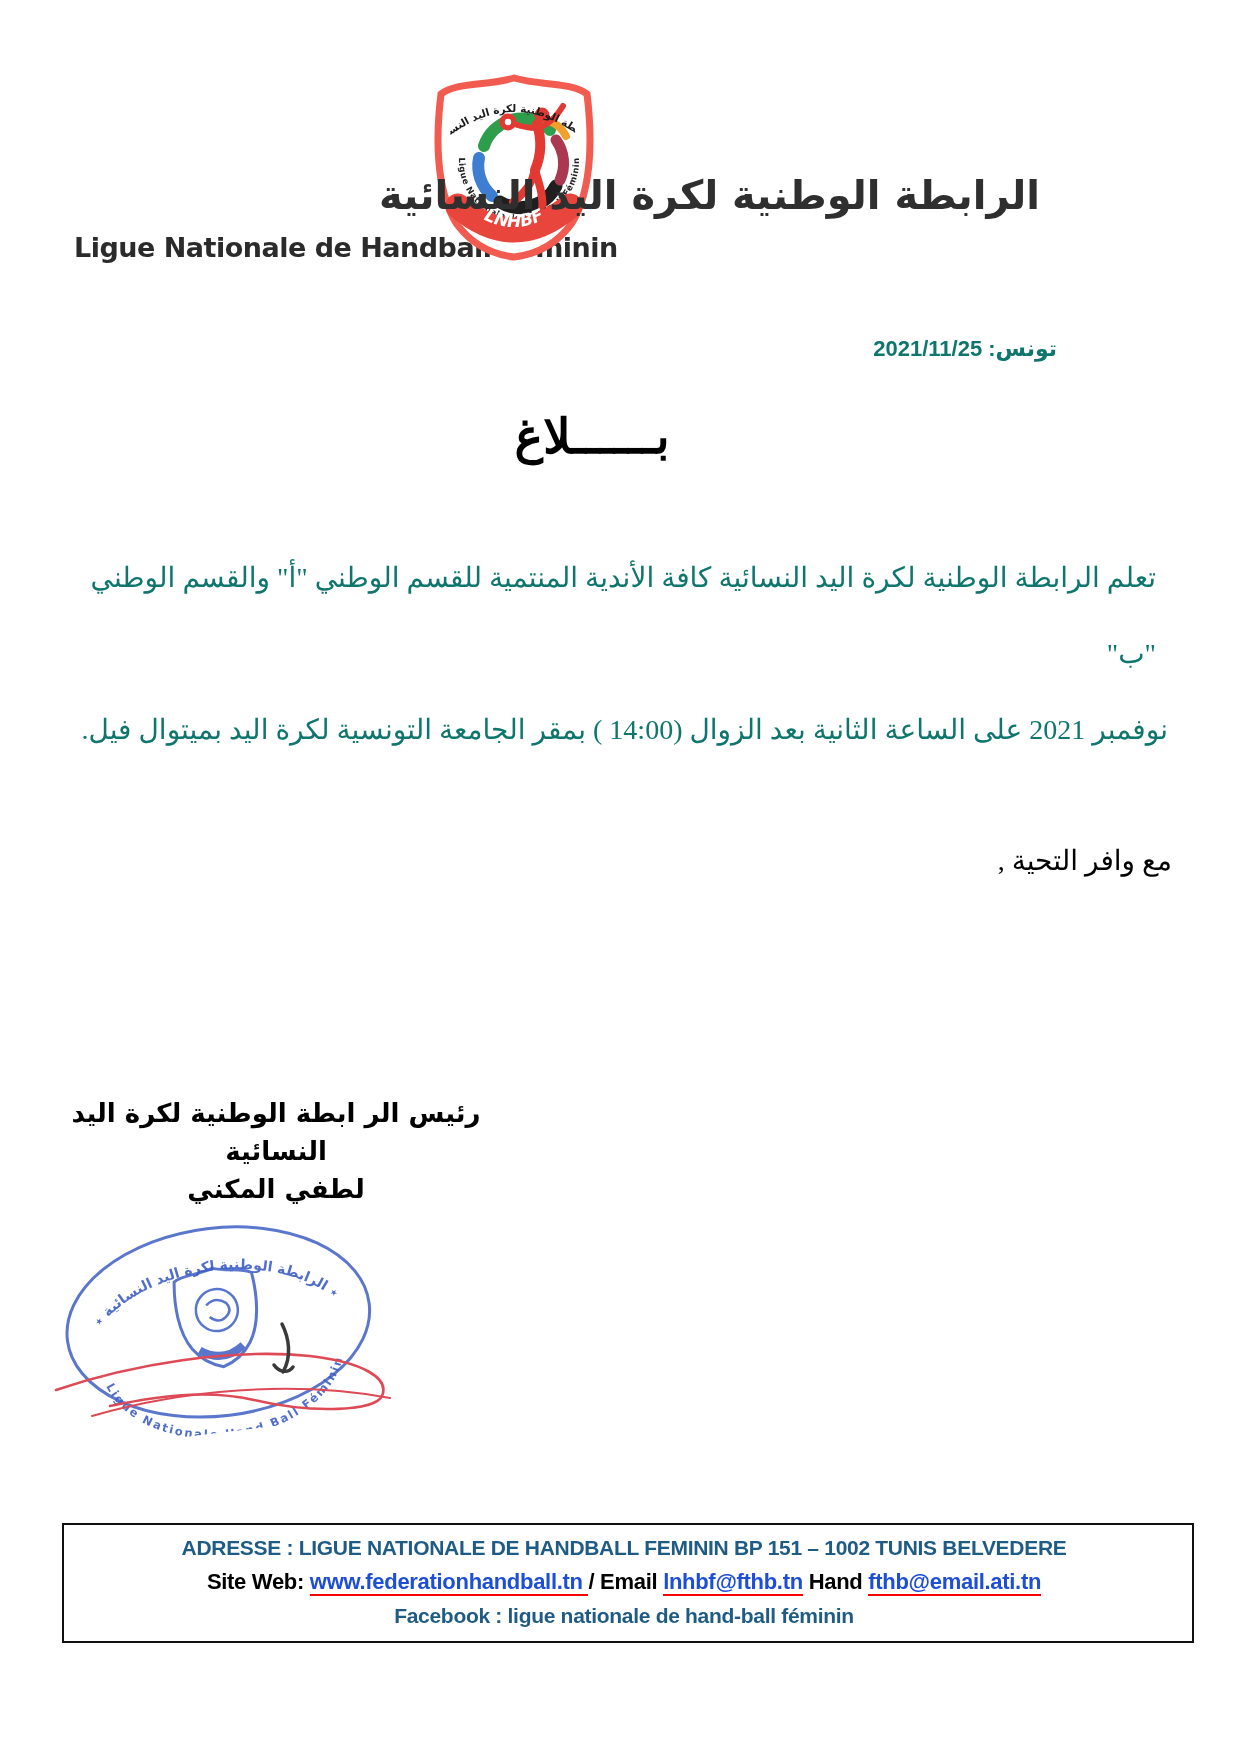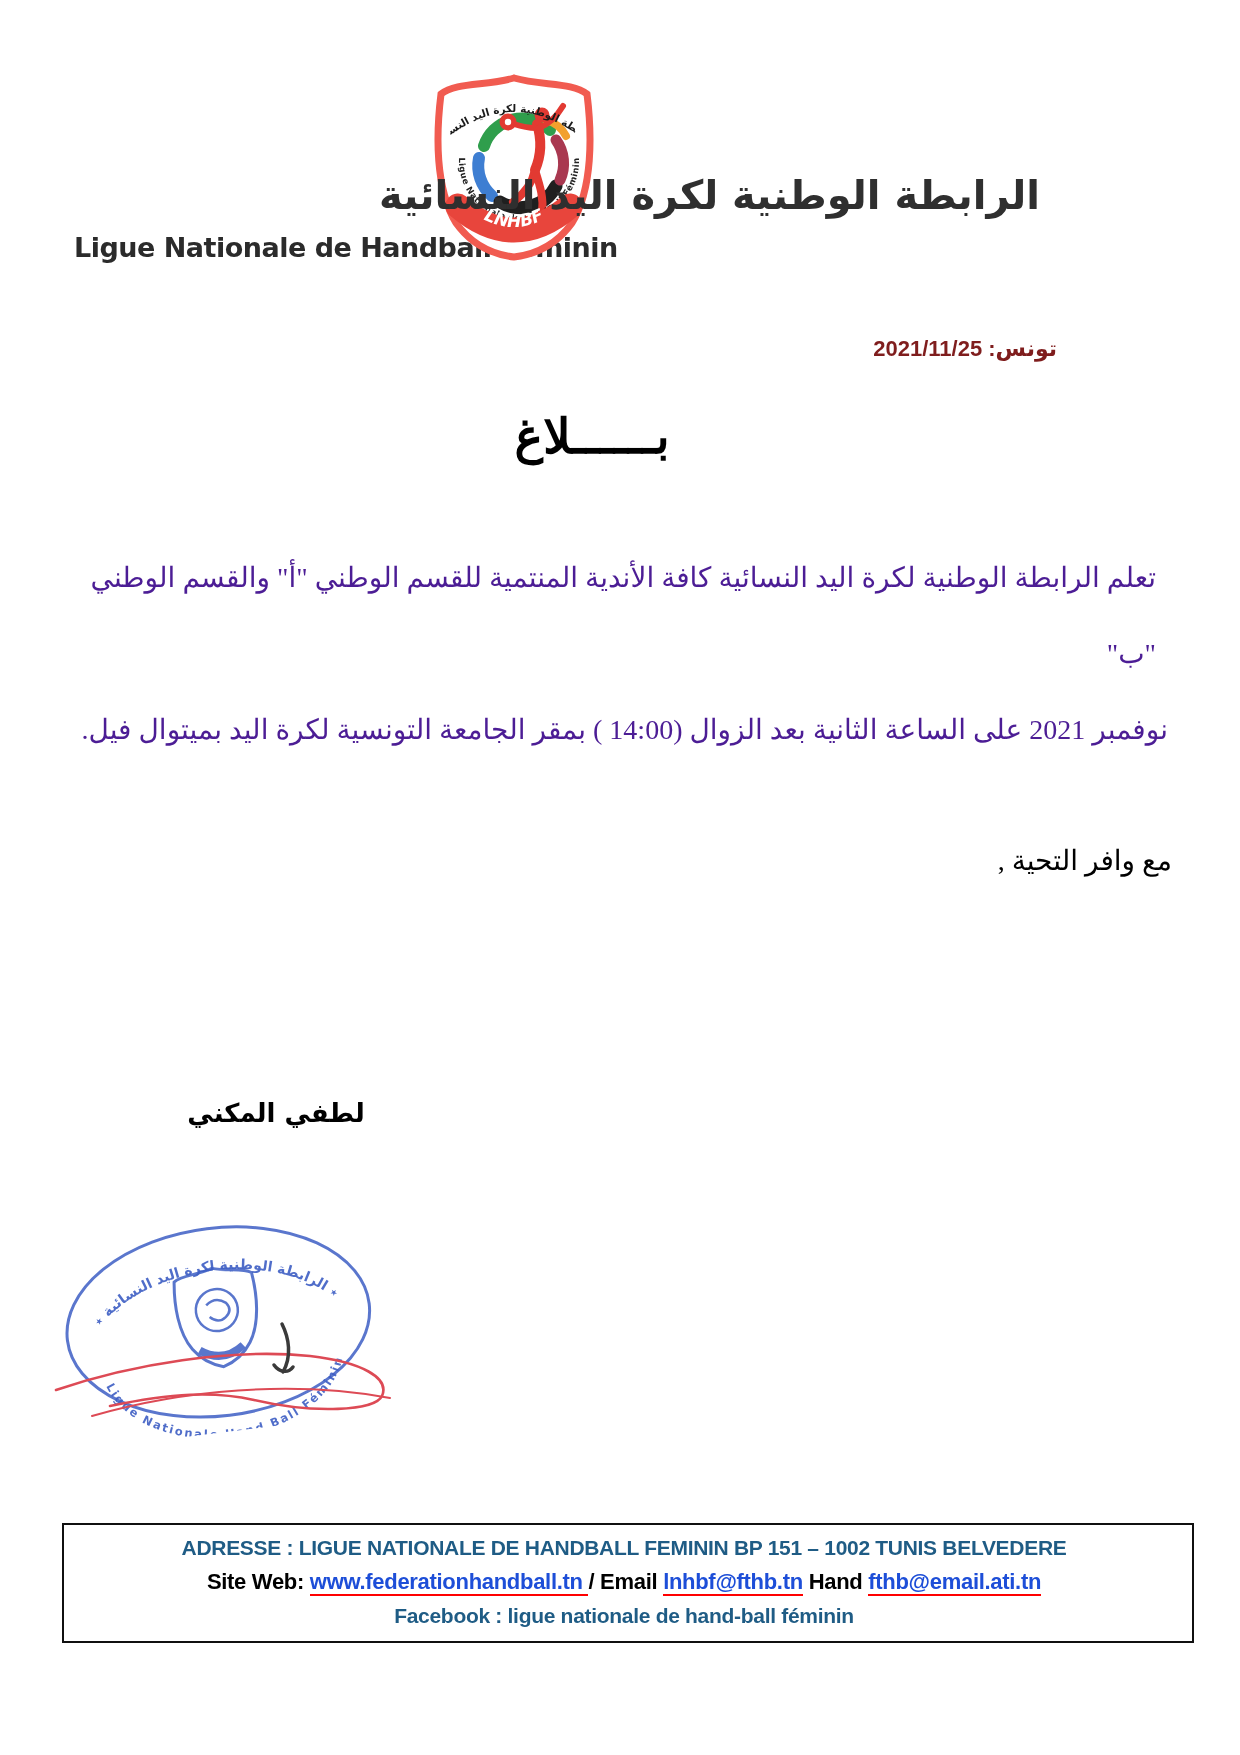--- a/index.html
+++ b/index.html
@@ -21,35 +21,35 @@
   .logo-wrap{position:absolute;left:424px;top:70px;width:180px;height:192px;}
   .org-ar{
     position:absolute;right:200px;top:172px;
     font-size:40px;font-weight:bold;color:#2f2f2f;
     direction:rtl;
     font-family:"DejaVu Sans","Liberation Sans",sans-serif;
   }
   
   .date-line{
     position:absolute;right:183px;top:336px;
-    font-size:22px;font-weight:bold;color:#7f1d1d;
+    font-size:22px;font-weight:bold;color:#0f766e;
     direction:rtl;
   }
   .doc-title{
     position:absolute;left:0;right:0;top:408px;
     text-align:center;transform:translateX(-28px);
     font-size:48px;font-weight:bold;color:#000;
     direction:rtl;
     font-family:"Liberation Serif","DejaVu Serif",serif;
   }
   
   .body-text{
     position:absolute;left:70px;right:72px;top:540px;
     direction:rtl;text-align:right;
-    font-size:28px;color:#4c1d95;line-height:76px;
+    font-size:28px;color:#0f766e;line-height:76px;
     font-family:"Liberation Serif","DejaVu Serif",serif;
   }
   .body-text .l1{padding-right:12px;}
   .closing{
     position:absolute;right:68px;top:800px;
     direction:rtl;font-size:28px;color:#000;
     font-family:"Liberation Serif","DejaVu Serif",serif;
     margin-top:44px;
   }
   
@@ -138,20 +138,21 @@
   <div class="doc-title">بــــــلاغ</div>
 
   <div class="body-text">
     <div class="l1">تعلم  الرابطة الوطنية لكرة اليد النسائية  كافة الأندية المنتمية للقسم الوطني "أ" والقسم الوطني "ب"</div>
     <div class="l3">نوفمبر 2021 على الساعة الثانية بعد الزوال (14:00 ) بمقر الجامعة التونسية لكرة اليد بميتوال فيل.</div>
   </div>
 
   <div class="closing">مع وافر التحية ,</div>
 
   <div class="sig-block">
+    <div>رئيس الر ابطة الوطنية لكرة اليد النسائية</div>
     <div>لطفي المكني</div>
   </div>
 
   <div class="stamp-wrap">
     <svg viewBox="0 0 320 220" width="320" height="220">
       <defs>
         <path id="stampArcTop" d="M26,128 A136,84 0 0 1 294,128" fill="none"></path>
         <path id="stampArcBottom" d="M44,116 A122,84 0 1 0 276,116" fill="none"></path>
       </defs>
       <ellipse cx="160" cy="110" rx="152" ry="94" fill="none" stroke="#3d5ec4" stroke-width="3" opacity="0.85"></ellipse>

